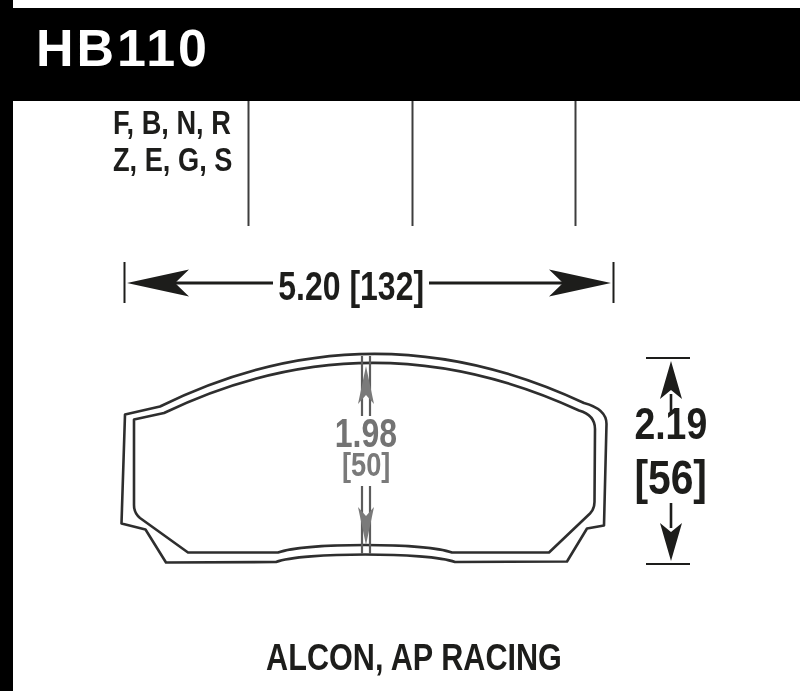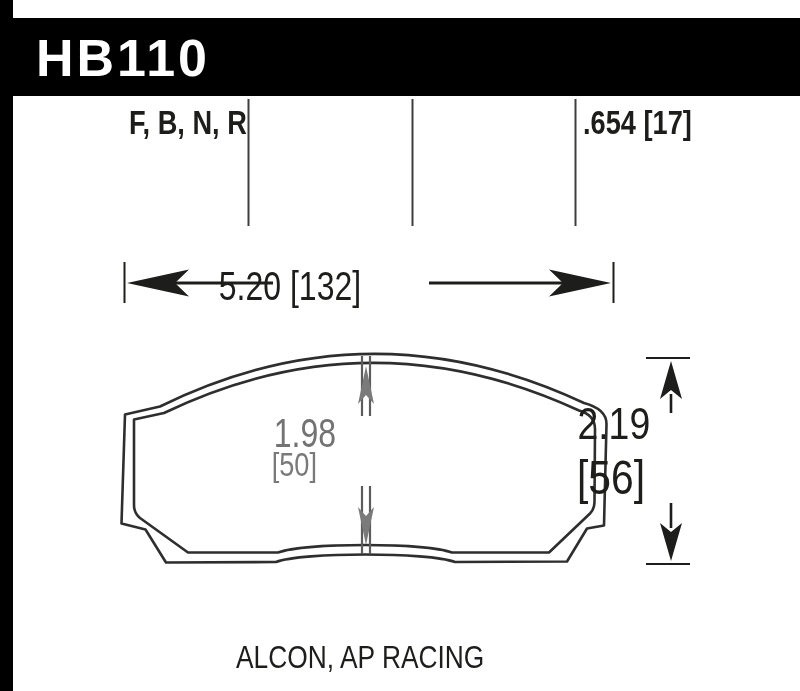--- a/index.html
+++ b/index.html
@@ -2,52 +2,52 @@
 <html><head>
 <meta charset="utf-8">
 <style>
   html,body { margin:0; padding:0; }
   body {
     width:800px; height:691px; position:relative; overflow:hidden;
     background:#ffffff;
     font-family:"Liberation Sans", sans-serif;
   }
   .header-bar {
-    position:absolute; left:0; top:18px; width:800px; height:78px;
+    position:absolute; left:0; top:8px; width:800px; height:93px;
     background:#000000;
   }
   .left-border {
     position:absolute; left:0; top:0; width:13px; height:691px;
     background:#000000;
   }
   .part-number {
     position:absolute; left:36px; top:10px;
     color:#ffffff; font-size:52px; font-weight:700; letter-spacing:3px;
     white-space:nowrap;
   }
   .diagram-svg { position:absolute; left:0; top:0; width:800px; height:691px; }
 
   .txtblock { position:absolute; color:#1d1d1b; font-weight:700; }
-  .compound-block { left:113px; top:104px; font-size:34px; line-height:37px;margin-left:16px; }
+  .compound-block { left:113px; top:104px; font-size:34px; line-height:37px; }
   .thickness-block { left:583px; top:104px; font-size:34px; line-height:37px; }
   .cx { display:inline-block; transform:scaleX(0.80); transform-origin:left center; white-space:nowrap; }
 
   .center-wrap {
-    position:absolute; display:flex; 
-    color:#1d1d1b; font-weight:400;
+    position:absolute; display:flex; justify-content:center;
+    color:#1d1d1b; font-weight:700;
   }
   .center-wrap span { transform:scaleX(0.80); transform-origin:center; white-space:nowrap; display:inline-block; }
   .center-wrap span.w85 { transform:scaleX(0.85); }
 
   .width-dim-label { left:201px; top:266px; width:300px; font-size:40px; line-height:40px; }
   .pad-dim-1 { left:266px; top:416px; width:200px; font-size:40px; line-height:34px; color:#737373; }
   .pad-dim-2 { left:266px; top:447px; width:200px; font-size:34px; line-height:34px; color:#7a7a7a; }
   .height-dim-1 { left:571px; top:406px; width:200px; font-size:44px; line-height:36px; }
   .height-dim-2 { left:571px; top:460px; width:200px; font-size:48px; line-height:36px; }
-  .footer-label { left:214px; top:642px; width:400px; font-size:31px; line-height:31px; }
+  .footer-label { left:214px; top:642px; width:400px; font-size:36px; line-height:31px; }
 </style>
 </head>
 <body>
 
 <svg class="diagram-svg" viewBox="0 0 800 691" xmlns="http://www.w3.org/2000/svg">
 
   <g stroke="#3d3d3d" stroke-width="2">
     <line x1="248.5" y1="99" x2="248.5" y2="226"></line>
     <line x1="412.5" y1="99" x2="412.5" y2="226"></line>
     <line x1="575.5" y1="99" x2="575.5" y2="226"></line>
@@ -92,24 +92,24 @@
   </g>
 </svg>
 
 <div class="header-bar">
   <div class="part-number">HB110</div>
 </div>
 <div class="left-border"></div>
 
 <div class="txtblock compound-block">
   <div><span class="cx">F, B, N, R</span></div>
+  <div><span class="cx">Z, E, G, S</span></div>
 </div>
 
 <div class="txtblock thickness-block">
-  <div><span class="cx">.654 [17]</span></div>
 </div>
 
 <div class="center-wrap width-dim-label">
   <span>5.20 [132]</span>
 </div>
 
 <div class="center-wrap pad-dim-1">
   <span>1.98</span>
 </div>
 <div class="center-wrap pad-dim-2">

